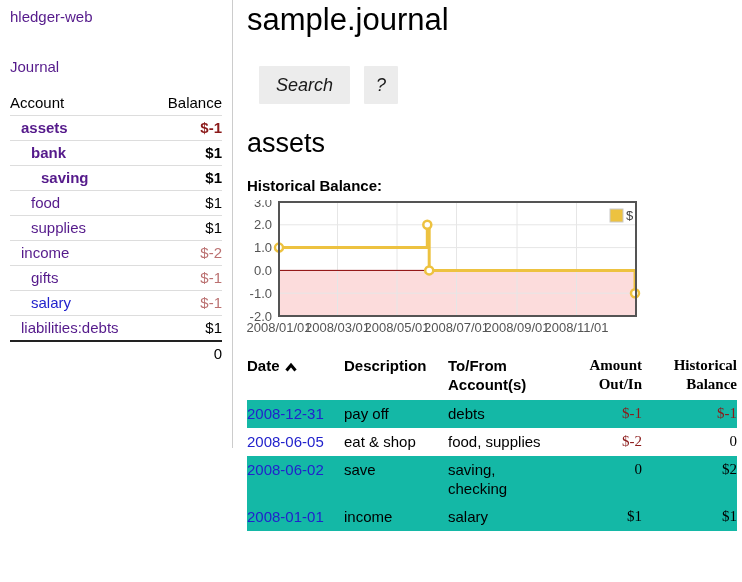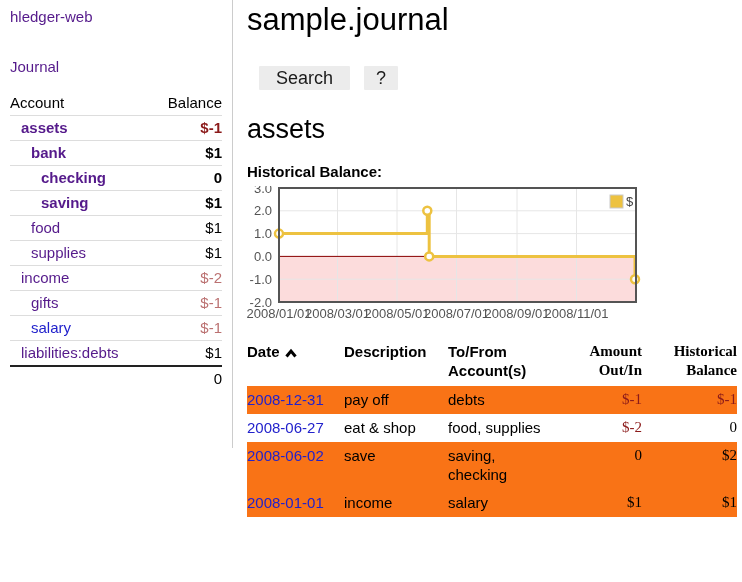--- a/index.html
+++ b/index.html
@@ -40,38 +40,39 @@
   .searchbox input {
     width:100%; height:37px; border:1px solid #ccc; border-radius:5px;
     padding:7px 32px 7px 12px; font-size:16px; color:#444;
     font-family:"Liberation Sans","DejaVu Sans",sans-serif; outline:none;
   }
   .clear {
     position:absolute; right:9px; top:8px; color:#d8d0e4; font-size:15px;
     font-weight:bold; cursor:pointer; user-select:none;
   }
   .btn {
-    height:24px; background:#ececec; border:none; border-radius:1px;
+    height:38px; background:#ececec; border:none; border-radius:1px;
     font-size:18px; color:#1a1a1a; cursor:pointer; padding:0 17px;
     font-family:"Liberation Sans","DejaVu Sans",sans-serif;
+    font-style:italic;
   }
   .search-btn { margin-left:12px; }
   .help-btn { margin-left:14px; padding:0 12px; }
   h2 { font-size:27px; font-weight:500; margin-top:24px; }
   .chart-label { font-size:15px; font-weight:bold; margin-top:18px; }
   #chart { margin-top:6px; }
   #chart svg text.tick { font-size:13px; fill:#545454; font-family:"Liberation Sans","DejaVu Sans",sans-serif; }
   #chart svg text.legend-t { font-size:13px; fill:#444; font-family:"Liberation Sans","DejaVu Sans",sans-serif; }
 
   
   table.register { border-collapse:collapse; margin-top:8px; width:490px; font-size:15px; }
   table.register th { font-weight:bold; text-align:left; vertical-align:top; padding:2px 0 6px 0; line-height:19px; }
   table.register th.r, table.register td.r { text-align:right;font-family:Liberation Serif, serif; }
   table.register td { padding:4px 0 5px 0; vertical-align:top; line-height:19px; }
-  table.register tr.green { background:#f97316; }
+  table.register tr.green { background:#14b8a6; }
   .date-link { color:#2222cc; text-decoration:none; cursor:pointer; }
   td.neg { color:#8b1a1a; }
   th .caret { margin-left:4px; position:relative; top:1px; }
 </style>
 </head>
 <body>
 
 <div class="layout">
 
   <aside class="sidebar">
@@ -87,24 +88,20 @@
         </tr>
       </thead>
       <tbody id="accounts-body">
           <tr class="bold">
             <td style="padding-left:11px"><a class="acct-link ">assets</a></td>
             <td class="bal neg-strong">$-1</td>
           </tr>
           <tr class="bold">
             <td style="padding-left:21px"><a class="acct-link ">bank</a></td>
             <td class="bal pos-strong">$1</td>
-          </tr>
-          <tr class="bold">
-            <td style="padding-left:31px"><a class="acct-link ">checking</a></td>
-            <td class="bal pos-strong">0</td>
           </tr>
           <tr class="bold">
             <td style="padding-left:31px"><a class="acct-link ">saving</a></td>
             <td class="bal pos-strong">$1</td>
           </tr>
           <tr class="">
             <td style="padding-left:21px"><a class="acct-link ">food</a></td>
             <td class="bal plain">$1</td>
           </tr>
           <tr class="">
@@ -213,21 +210,21 @@
       </thead>
       <tbody id="register-body">
           <tr class="green">
             <td><a class="date-link">2008-12-31</a></td>
             <td>pay off</td>
             <td>debts</td>
             <td class="r neg">$-1</td>
             <td class="r neg">$-1</td>
           </tr>
           <tr class="">
-            <td><a class="date-link">2008-06-27</a></td>
+            <td><a class="date-link">2008-06-05</a></td>
             <td>eat &amp; shop</td>
             <td>food, supplies</td>
             <td class="r neg">$-2</td>
             <td class="r">0</td>
           </tr>
           <tr class="green">
             <td><a class="date-link">2008-06-02</a></td>
             <td>save</td>
             <td>saving, checking</td>
             <td class="r">0</td>

